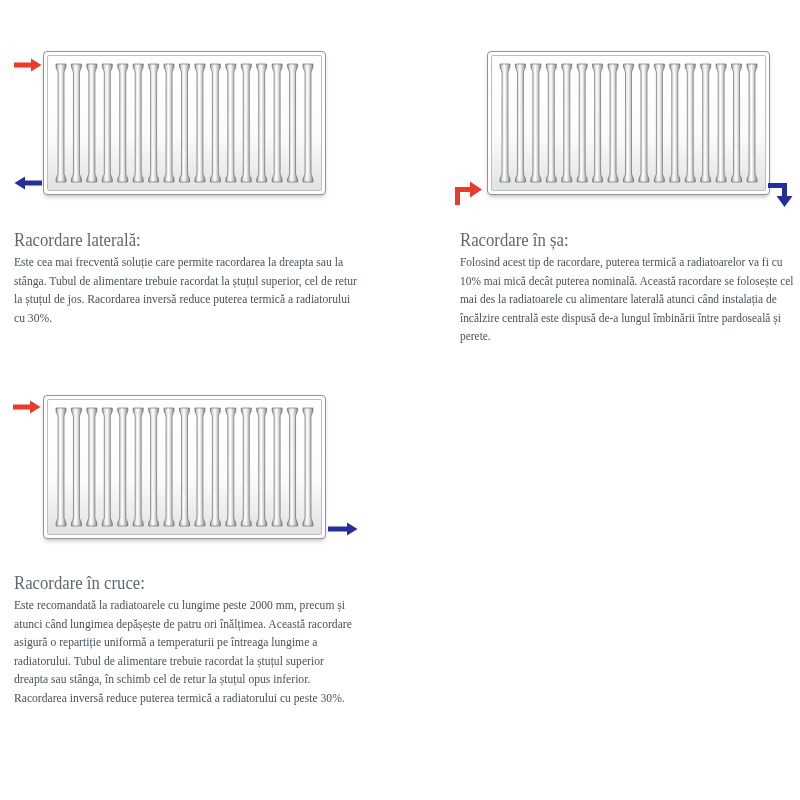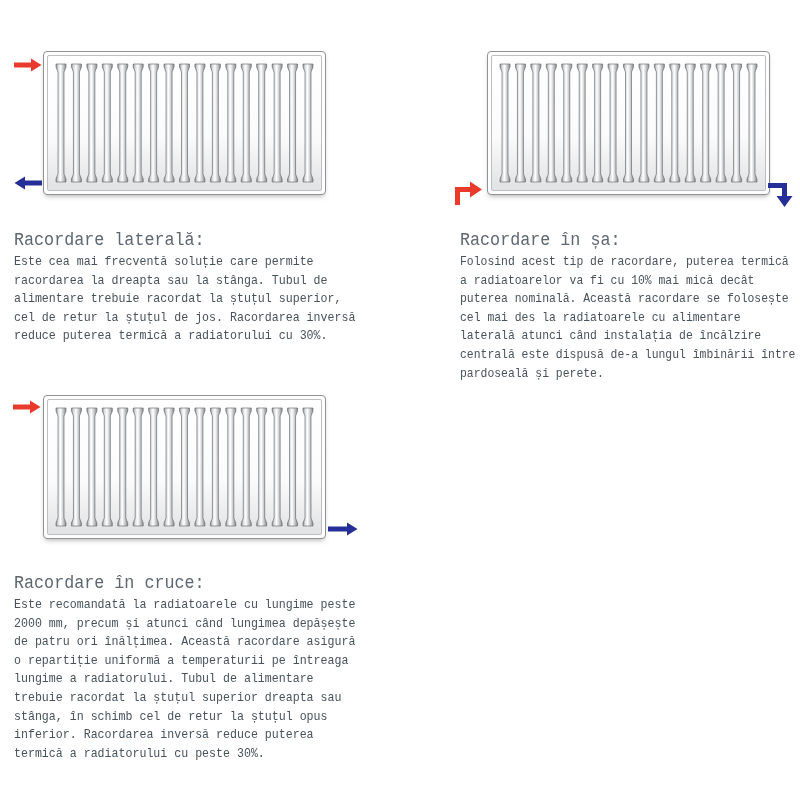--- a/index.html
+++ b/index.html
@@ -1,18 +1,18 @@
 <!DOCTYPE html>
 <html><head>
 <meta charset="utf-8">
 <style>
   html,body{margin:0;padding:0;background:#ffffff;}
   .page{
     position:relative;width:800px;height:800px;background:#ffffff;overflow:hidden;
-    font-family:Liberation Mono, monospace;
+    font-family:Liberation Serif, serif;
   }
   .radiator{
     position:absolute;width:281px;height:142px;background:#fdfdfd;
     border:1px solid #909295;border-radius:4px;
     box-shadow:0 3px 5px -2px rgba(90,90,95,.5);
   }
   .radiator-face{
     position:absolute;inset:3px;border:1px solid #bcbec0;border-radius:2px;
     background:linear-gradient(180deg,#ffffff 0%,#fbfbfb 60%,#e3e4e5 97%);
   }

